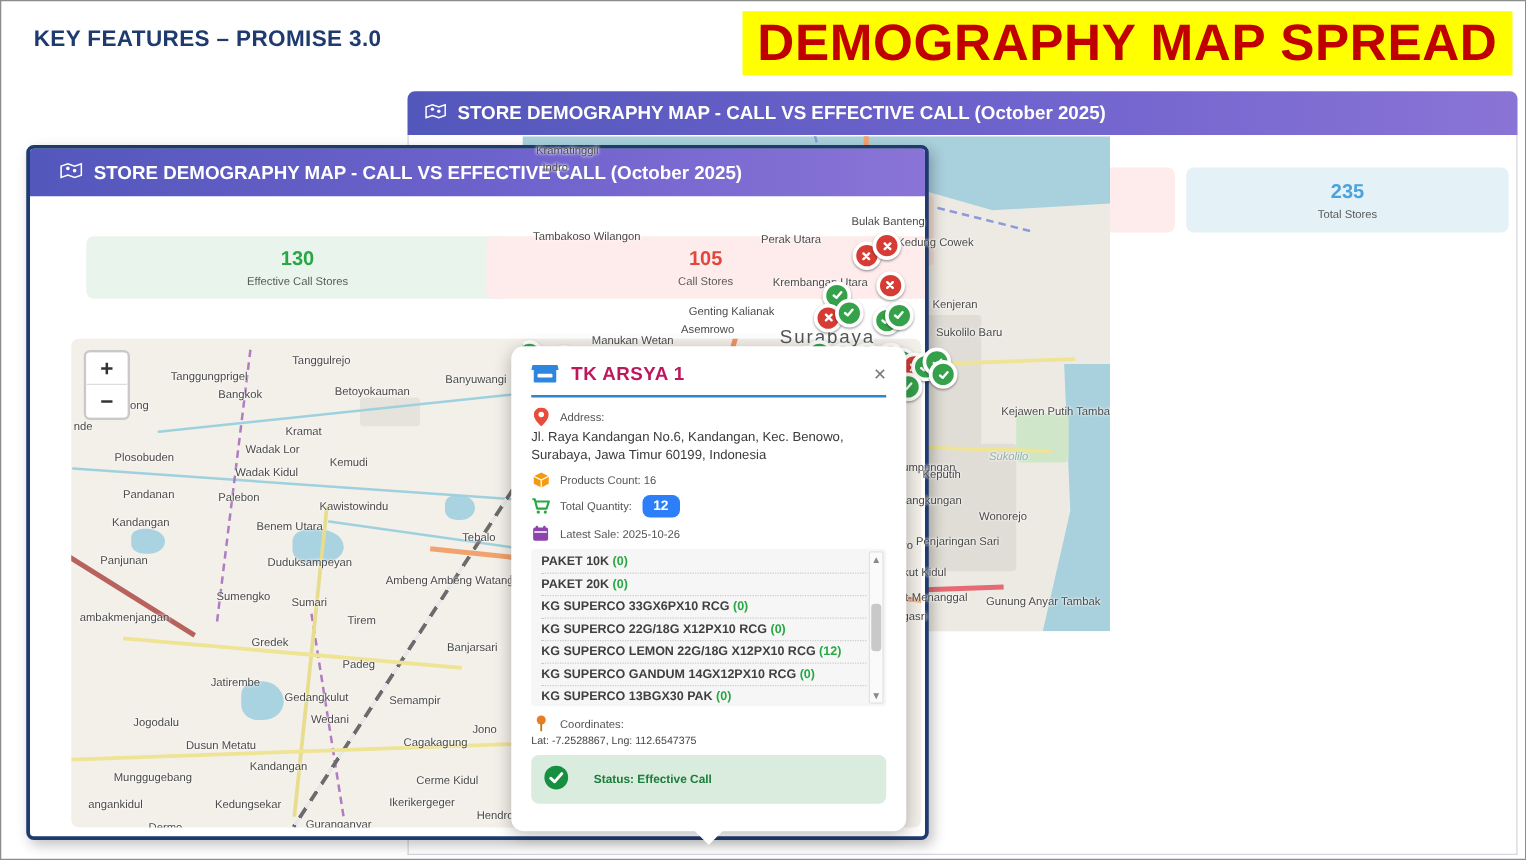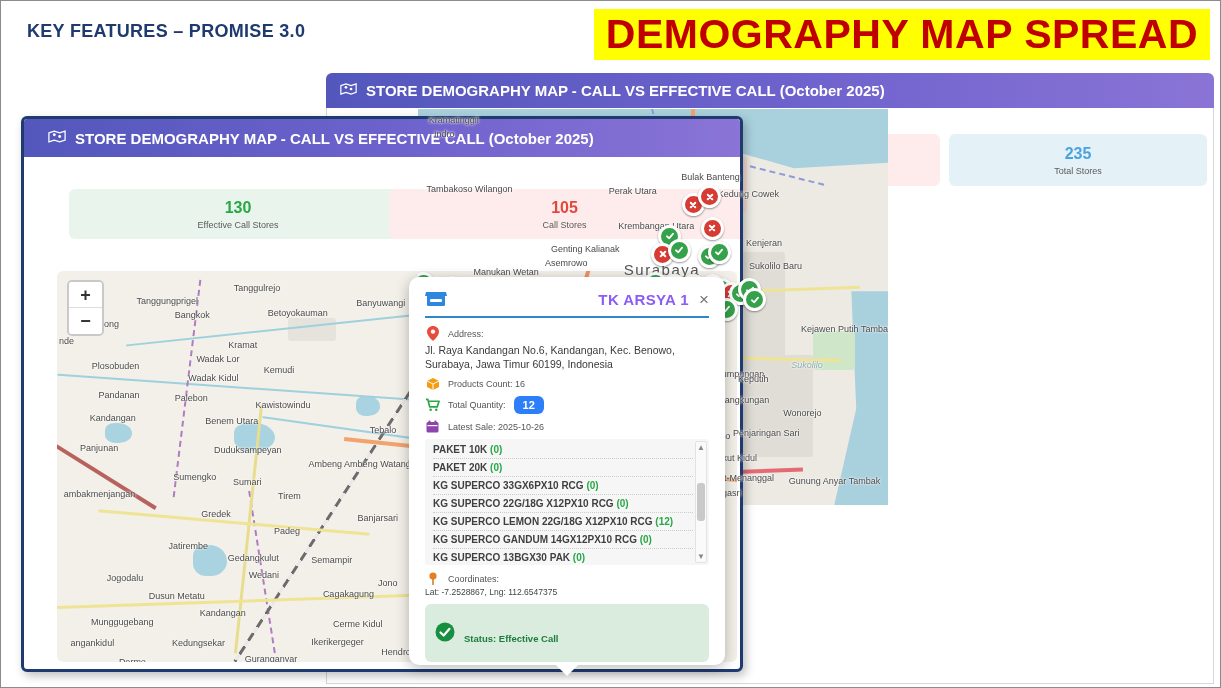--- a/index.html
+++ b/index.html
@@ -56,34 +56,34 @@
 
   
   .zoomctl{position:absolute;left:10px;top:9px;width:33px;background:#fff;border:2px solid #c9c9c9;border-radius:5px;z-index:5;overflow:hidden;}
   .zoomctl button{display:block;width:100%;height:26px;background:#fff;border:none;border-bottom:1px solid #ddd;font-size:18px;font-weight:bold;color:#333;cursor:pointer;padding:0;line-height:24px;}
   .zoomctl button:last-child{border-bottom:none;}
 
   
   .popup{position:absolute;left:385px;top:158px;width:316px;height:388px;background:#fff;border-radius:10px;box-shadow:0 3px 14px rgba(0,0,0,.28);z-index:10;padding:10px 16px 10px;box-sizing:border-box;font-size:11px;color:#333;}
   .popup-tail{position:absolute;left:50%;bottom:-11px;margin-left:-12px;width:0;height:0;border-left:12px solid transparent;border-right:12px solid transparent;border-top:12px solid #fff;z-index:10;}
   .pp-titlebar{display:flex;align-items:center;gap:10px;height:24px;}
-  .pp-title{font-size:15px;font-weight:bold;color:#8b5cf6;letter-spacing:.4px;flex:1;text-align:right;}
+  .pp-title{font-size:15px;font-weight:bold;color:#be185d;letter-spacing:.4px;flex:1;}
   .pp-close{font-size:17px;color:#777;cursor:pointer;line-height:1;}
   .pp-divider{height:2px;background:#2f86c9;margin:5px 0 8px;}
   .pp-row{display:flex;align-items:center;gap:8px;margin-top:5px;font-size:9px;color:#555;}
   .pp-row .ic{width:15px;height:15px;flex:0 0 15px;display:flex;align-items:center;justify-content:center;}
   .pp-addr{font-size:10.5px;color:#3a3a3a;line-height:14px;margin:2px 0 2px 0;}
   .qty-badge{background:#2d7ff9;color:#fff;font-weight:bold;font-size:11px;border-radius:6px;padding:3px 9px;}
   .plist{position:relative;margin-top:5px;height:126px;background:#f6f6f6;border-radius:3px;padding:2px 16px 2px 8px;box-sizing:border-box;overflow:hidden;}
   .product-row{font-size:10px;font-weight:bold;color:#3f3f3f;line-height:17px;border-bottom:1px dotted #ccc;white-space:nowrap;overflow:hidden;}
   .product-row .qty{color:#28a745;}
   .scrollbar{position:absolute;right:2px;top:2px;bottom:2px;width:12px;background:#fafafa;border:1px solid #e2e2e2;border-radius:2px;font-size:8px;color:#888;display:flex;flex-direction:column;align-items:center;justify-content:space-between;padding:1px 0;box-sizing:border-box;}
   .scroll-thumb{width:8px;height:38px;background:#c9c9c9;border-radius:3px;}
   .coords{font-size:8.5px;color:#444;margin-top:1px;}
-  .status-pill{margin-top:7px;background:#d9ecdd;border-radius:6px;display:flex;align-items:flex-end;gap:9px;padding:18px 10px;}
+  .status-pill{margin-top:7px;background:#d9ecdd;border-radius:6px;display:flex;align-items:center;gap:20px;padding:8px 10px;}
   .status-pill .txt{color:#1c7c3c;font-weight:bold;font-size:9.5px;}
 </style>
 </head>
 <body>
 
 <div class="slide">
 
   <div class="slide-title">KEY FEATURES – PROMISE 3.0</div>
   <div class="banner">DEMOGRAPHY MAP SPREAD</div>
 

